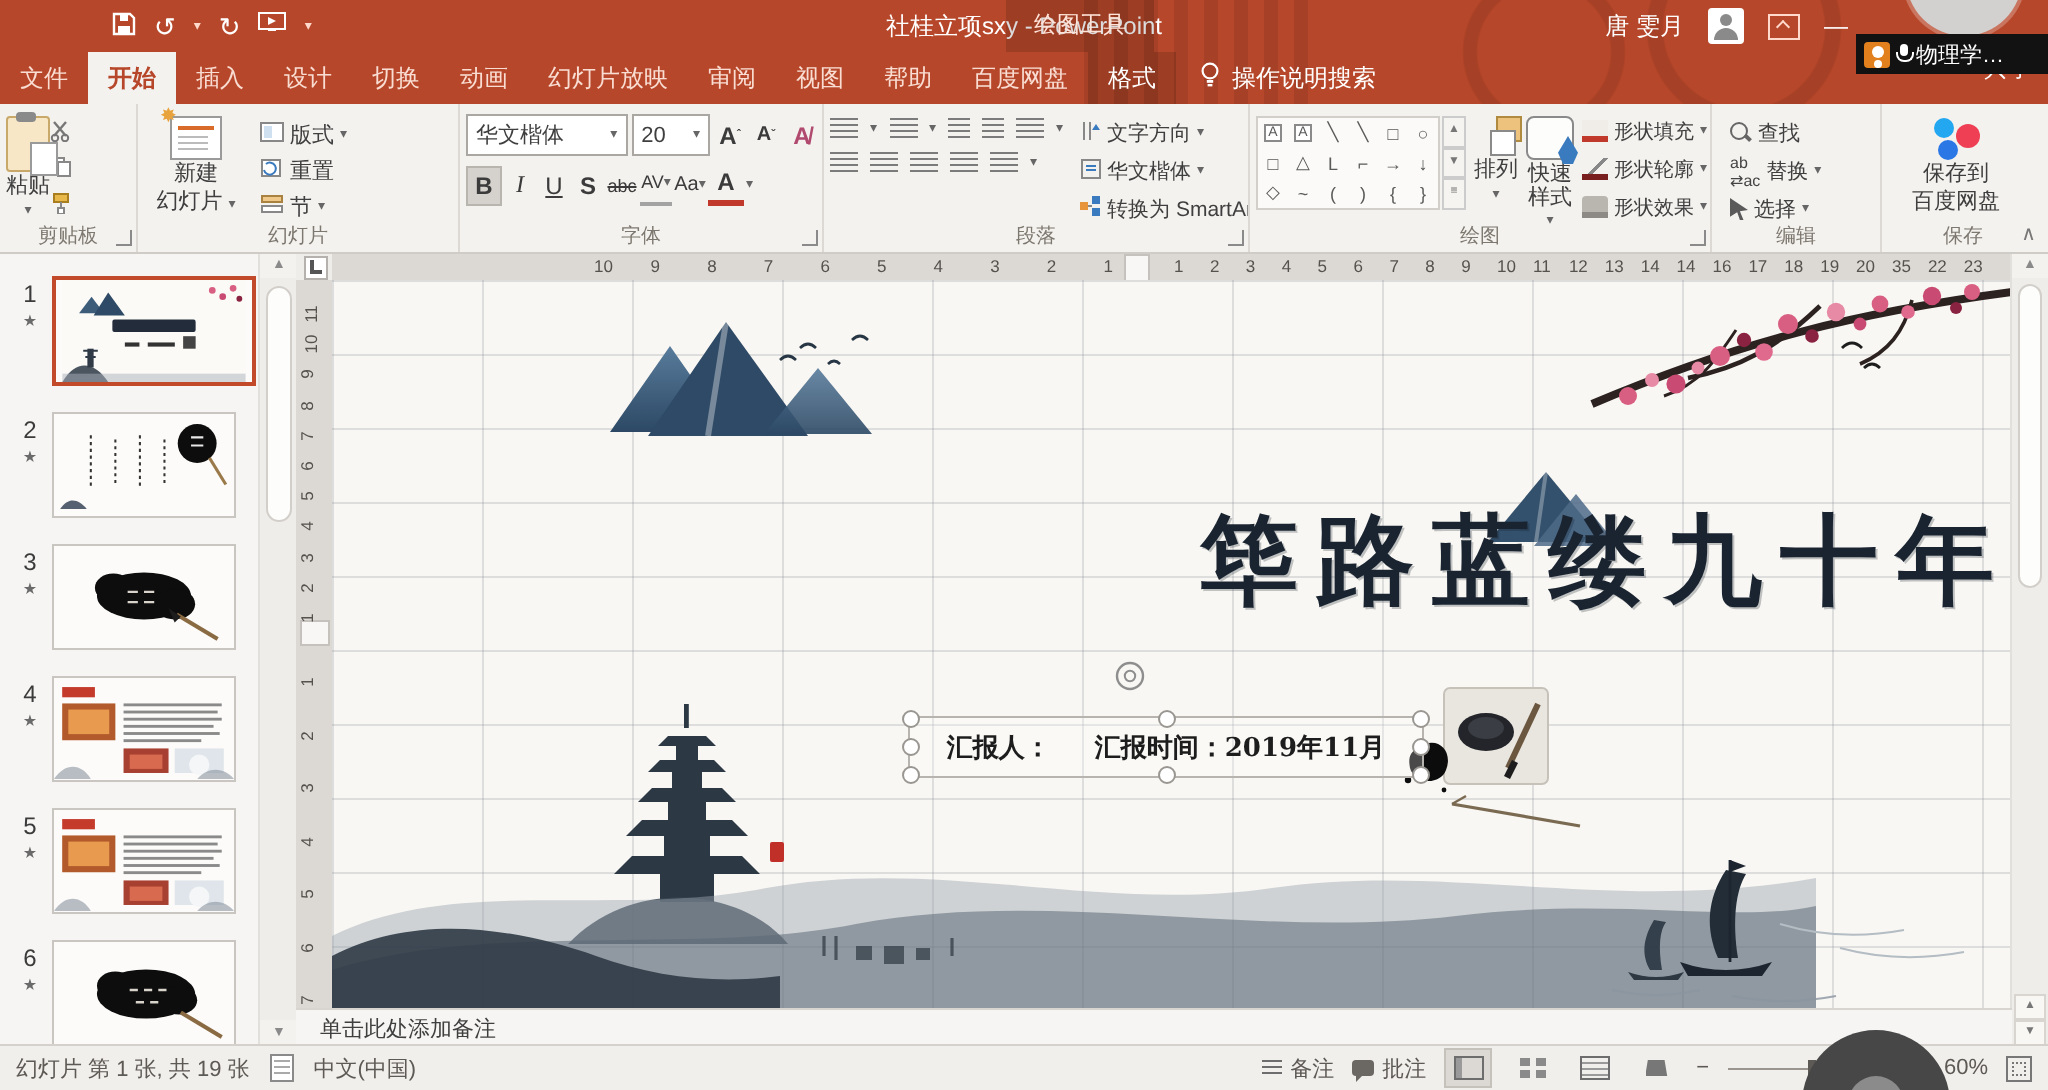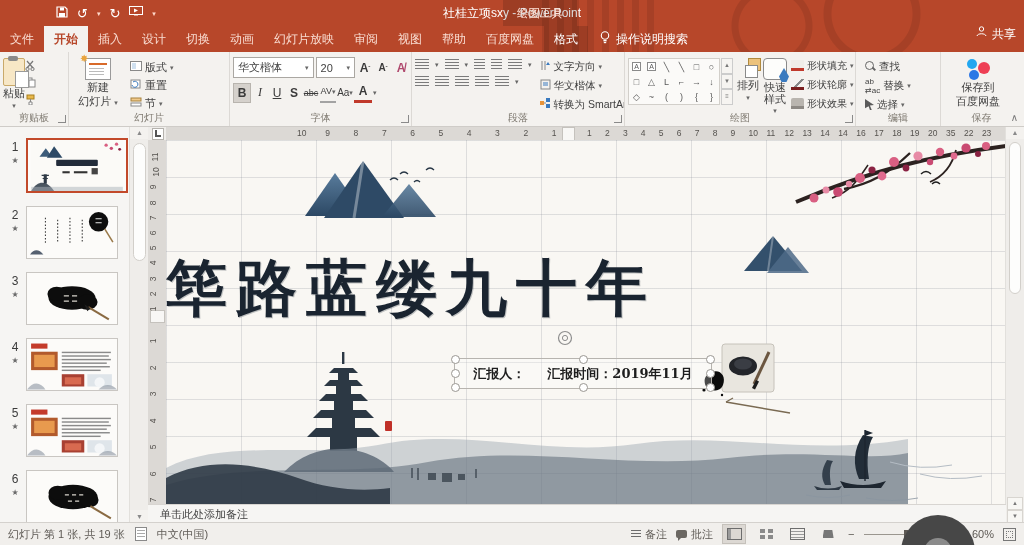--- a/index.html
+++ b/index.html
@@ -111,21 +111,21 @@
   .hmark{position:absolute;left:396px;top:1px;width:11px;height:12px;background:#f8f7f5;border:1px solid #c5c2bd}
   .vruler{position:absolute;top:140px;left:148px;width:18px;height:365px;background:#dcd9d5;z-index:2;font-size:8.5px;color:#55524e;overflow:hidden}
   .vruler .tick{position:absolute;left:3px;transform:rotate(-90deg);transform-origin:center}
   .vmark{position:absolute;left:2px;top:170px;width:13px;height:11px;background:#f8f7f5;border:1px solid #c5c2bd}
 
   .canvas{position:absolute;top:140px;left:166px;width:840px;height:365px;background:#f9f7f3;z-index:1;overflow:hidden;
     background-image:
       repeating-linear-gradient(to right, rgba(125,130,142,.22) 0 1px, transparent 1px 75px),
       repeating-linear-gradient(to bottom, rgba(125,130,142,.22) 0 1px, transparent 1px 37px)}
   .art{position:absolute;left:0;top:0;width:840px;height:365px}
-  .slide-title{position:absolute;top:108px;left:0;width:100%;text-align:left;font-family:Liberation Serif, serif;font-weight:bold;font-size:61px;letter-spacing:9px;color:#1a2430;text-shadow:1px 1px 0 rgba(20,30,45,.25)}
+  .slide-title{position:absolute;top:108px;left:0;width:100%;text-align:right;font-family:Liberation Serif, serif;font-weight:bold;font-size:49px;letter-spacing:9px;color:#1a2430;text-shadow:1px 1px 0 rgba(20,30,45,.25)}
   .tbx{position:absolute;left:288px;top:218px;width:256px;height:29px;border:1px solid #b7b4af;background:rgba(255,255,255,.25);display:flex;align-items:center;justify-content:center;gap:22px;font-size:13px;font-weight:bold;color:#1d1d1d;font-family:"DejaVu Serif","Liberation Serif",serif;white-space:nowrap}
   .hd{position:absolute;width:7px;height:7px;border-radius:50%;background:#fff;border:1px solid #9a9792}
 
   .vscroll{position:absolute;top:126px;right:0;width:18px;bottom:22px;background:#efedea;border-left:1px solid #e2e0dc;z-index:2}
   .vscroll .arr{position:absolute;left:0;right:0;height:13px;background:#f4f2ef;color:#8a8a8a;font-size:7px;text-align:center;line-height:13px}
   .vscroll .thm{position:absolute;top:16px;left:3px;right:3px;height:150px;background:#fdfdfc;border:1px solid #d2cfca;border-radius:7px}
   .vscroll .pv{position:absolute;left:1px;right:1px;height:11px;background:#f8f7f4;border:1px solid #d8d5d0;color:#777;font-size:6px;text-align:center;line-height:10px}
 
   .notesbar{position:absolute;left:148px;right:18px;bottom:22px;height:18px;background:#f6f5f3;border-top:1px solid #d8d5d1;display:flex;align-items:center;padding-left:12px;font-size:11px;color:#3f3f3f;z-index:2}
 
@@ -182,20 +182,26 @@
           <span class="car">▾</span>
         <span class="g">↻</span>
         <span class="ic"><svg width="14" height="11" viewBox="0 0 14 11">
               <rect x="0.5" y="0.5" width="13" height="8" fill="none" stroke="#fff"></rect>
               <path d="M5,2.5 L9,4.5 L5,6.5 Z" fill="#fff"></path>
               <path d="M5,9 h4" stroke="#fff"></path>
             </svg></span>
         <span class="car">▾</span>
       </div>
       <div class="ctx-label">绘图工具</div>
+      <div class="tb-right">
+        <span>唐 雯月</span>
+        <span class="tb-avatar"></span>
+        <span class="ribopts"></span>
+        <span class="minim">—</span>
+      </div>
     </div>
 
     <div class="tabrow">
       <div style="display:flex">
           <div class="tab">文件</div>
           <div class="tab active">开始</div>
           <div class="tab">插入</div>
           <div class="tab">设计</div>
           <div class="tab">切换</div>
           <div class="tab">动画</div>
@@ -831,14 +837,22 @@
       <span>−</span>
       <span class="zoomline">
           <span class="zthumb"></span>
         </span>
       <span>+</span>
       <span>60%</span>
       <span class="fit"></span>
     </div>
   </div>
 
+  <div class="meet-top">
+    <div class="meet-avatar"></div>
+    <div class="meet-bar">
+      <span class="meet-app"></span>
+      <span class="mic"></span>
+      <span class="meet-name">物理学…</span>
+    </div>
+  </div>
   <div class="bubble"></div>
 </div>
 
 </body></html>

